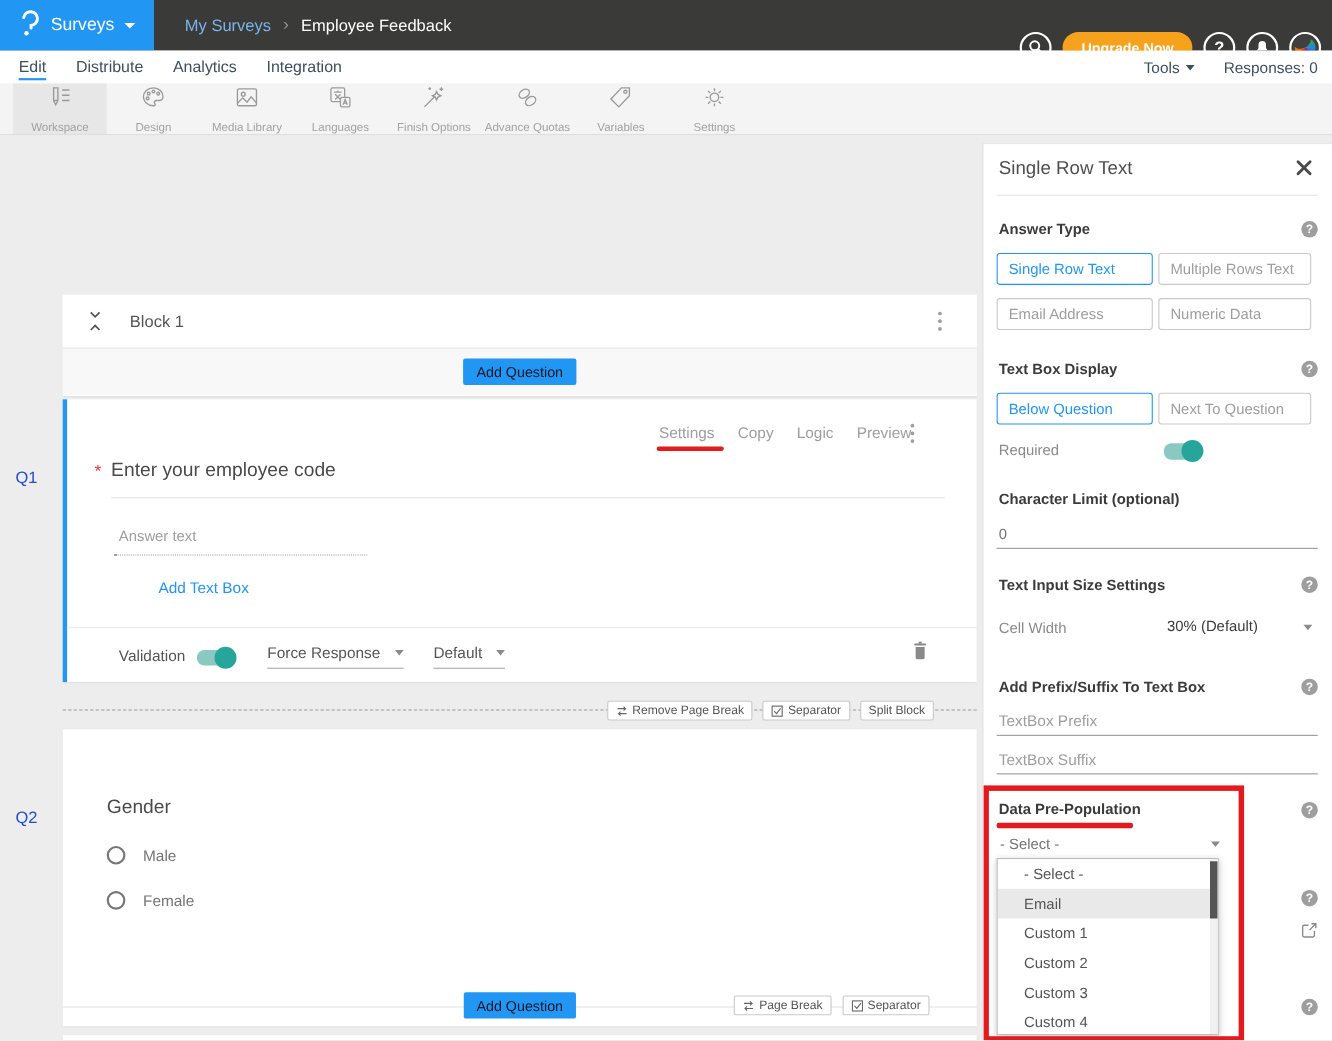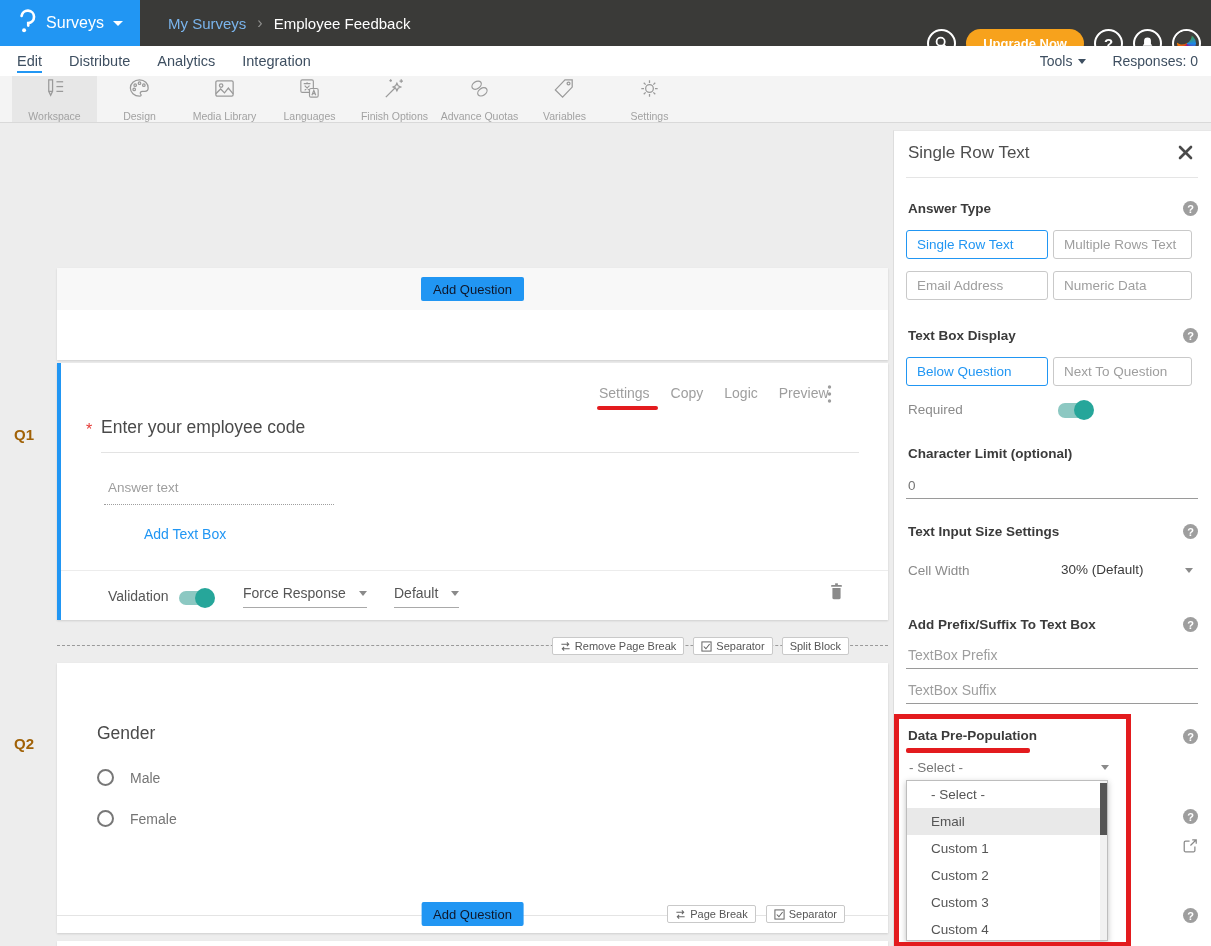--- a/index.html
+++ b/index.html
@@ -36,21 +36,21 @@
   .tools-strip { position:absolute; left:12px; top:0; height:46px; display:flex; }
   .tool { width:85px; height:46px; display:flex; flex-direction:column; align-items:center; justify-content:space-between; gap:2px; color:#a2a2a2; font-size:10.5px; cursor:pointer; }
   .tool.active { background:#e7e7e7; }
   .tool svg { display:block; }
   .url-box { position:absolute; left:825px; top:84px; width:283px; height:30px; background:#fff; border:1px solid #c9c9c9; border-radius:3px; display:flex; align-items:center; padding:0 7px 0 9px; }
   .url-box input { border:none; outline:none; flex:1; font-size:12.5px; color:#555; background:transparent; font-family:inherit; min-width:0; }
   .preview-btn { position:absolute; left:1119px; top:84px; width:83px; height:30px; background:#2196f3; border:none; border-radius:3px; color:#fff; font-size:13px; font-weight:bold; display:flex; align-items:center; justify-content:center; gap:6px; cursor:pointer; }
 
   
   .main { position:absolute; top:123px; left:0; width:100%; height:823px; background:#ededed; }
-  .gutter-label { position:absolute; left:14px; font-size:15px; color:#a16207;font-weight:bold; }
+  .gutter-label { position:absolute; left:14px; font-size:15px; color:#1d4ed8; }
   .card { position:absolute; left:57px; width:831px; background:#fff; box-shadow:0 1px 2px rgba(0,0,0,.13); }
 
   .survey-card { top:27px; height:100px; }
   .add-logo-btn { position:absolute; left:50%; transform:translateX(-50%); top:12px; height:25px; padding:0 10px; background:#fff; border:1px solid #c8c8c8; border-radius:2px; font-size:12px; color:#555; cursor:pointer; }
   .survey-title { position:absolute; left:40px; top:58px; font-size:21px; color:#4a94da; cursor:text; }
 
   .block-card { top:145px; height:92px; }
   .block-head { position:relative; height:49px; border-bottom:1px solid #e6e6e6; background:#fff; }
   .block-collapse { position:absolute; left:23px; top:14px; cursor:pointer; }
   .block-title { position:absolute; left:61px; top:16px; font-size:15px; color:#555; }
@@ -276,20 +276,40 @@
     </button>
   </div>
 
   <div class="main">
 
     <span class="gutter-label" style="top:303px">Q1</span>
     <span class="gutter-label" style="top:612px">Q2</span>
 
 
     <div class="card block-card">
+      <div class="block-head">
+        <span class="block-collapse">
+          <svg width="13" height="20" viewBox="0 0 13 20">
+              <g fill="none" stroke="#555" stroke-width="1.6">
+                <path d="M2.5 2l4 4 4-4"></path>
+                <path d="M2.5 18l4-4 4 4"></path>
+              </g>
+            </svg>
+        </span>
+        <span class="block-title">Block 1</span>
+        <span class="kebab">
+          <svg width="5" height="20" viewBox="0 0 5 20">
+              <g fill="#9e9e9e">
+                <circle cx="2.5" cy="3" r="1.7"></circle>
+                <circle cx="2.5" cy="10" r="1.7"></circle>
+                <circle cx="2.5" cy="17" r="1.7"></circle>
+              </g>
+            </svg>
+        </span>
+      </div>
       <div class="block-addq">
         <button class="btn-primary">Add Question</button>
       </div>
     </div>
 
     <div class="card q1-card">
       <div class="q-tabs">
         <span class="q-tab">Settings</span>
         <span class="q-tab">Copy</span>
         <span class="q-tab">Logic</span>

